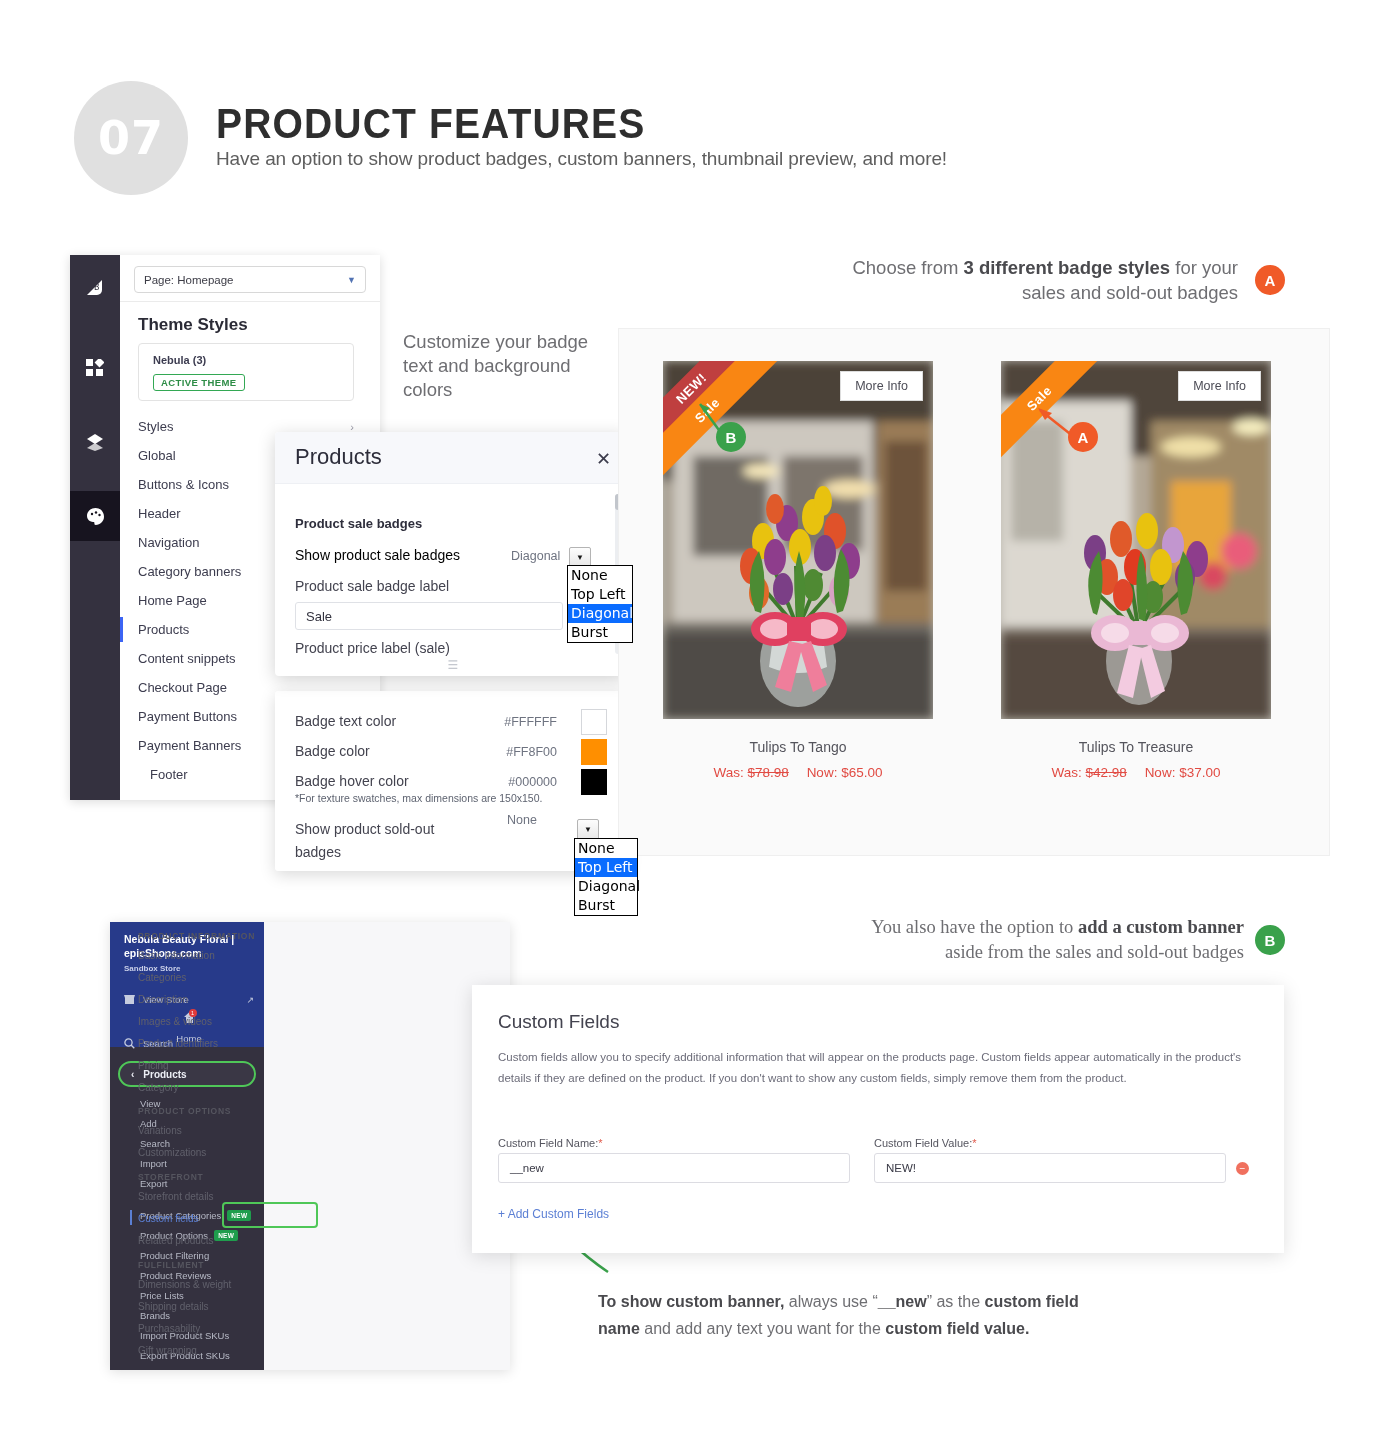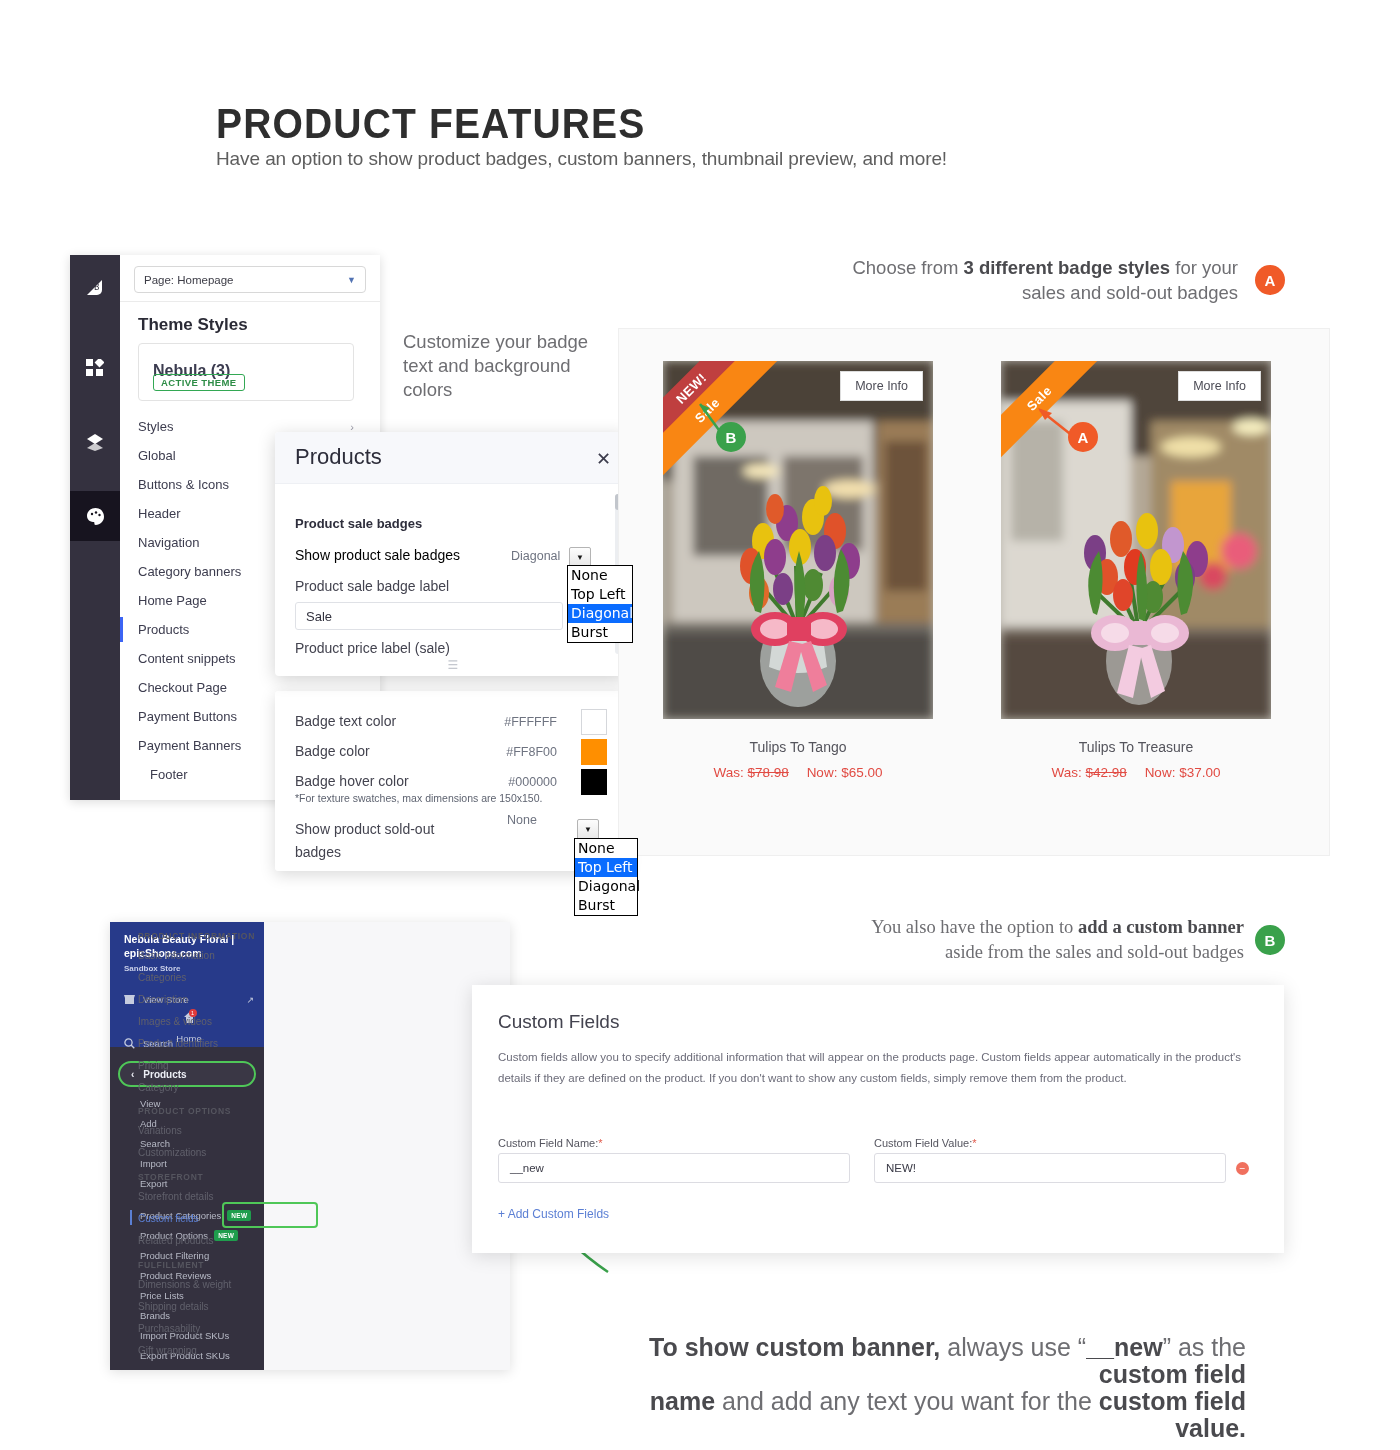--- a/index.html
+++ b/index.html
@@ -65,21 +65,21 @@
   #page-select .caret { margin-left: auto; color: #5273b3; font-size: 9px; }
   #theme-divider { position: absolute; left: 50px; top: 46px; width: 260px; height: 1px; background: #ebebeb; }
   #theme-styles-h {
     position: absolute; left: 68px; top: 60px;
     font-size: 17px; font-weight: bold; color: #2b2b36;
   }
   #theme-card {
     position: absolute; left: 68px; top: 88px; width: 216px; height: 58px;
     border: 1px solid #e3e3e3; border-radius: 4px; background: #fff;
   }
-  #theme-card .tname { position: absolute; left: 14px; top: 10px; font-size: 16px; font-weight: bold; color: #3c3c50; margin-top: 8px; }
+  #theme-card .tname { position: absolute; left: 14px; top: 10px; font-size: 11px; font-weight: bold; color: #3c3c50; }
   #theme-card .tbadge {
     position: absolute; left: 14px; top: 30px;
     border: 1px solid #33a854; color: #2d8c46; border-radius: 3px;
     font-size: 9.5px; font-weight: bold; padding: 2px 7px; letter-spacing: .4px;
   }
   .nav-item {
     position: absolute; left: 68px; width: 216px; height: 29px;
     display: flex; align-items: center;
     font-size: 13px; color: #3c3c4e;
   }
@@ -261,20 +261,23 @@
     color: #fff; font-size: 10px; line-height: 10px;
   }
   #cf-add { position: absolute; left: 498px; top: 1207px; font-size: 12px; color: #5b7fd4; }
 
   svg.arrow { position: absolute; overflow: visible; pointer-events: none; }
 </style>
 </head>
 <body>
 
 <div id="header">
+  <div id="num-circle">
+    <span class="num">07</span>
+  </div>
   <div id="header-title">PRODUCT FEATURES</div>
   <div id="header-sub">Have an option to show product badges, custom banners, thumbnail preview, and more!</div>
 </div>
 
 <div id="theme-panel">
   <div id="theme-rail">
     <div class="rail-btn" style="margin-top:8px;">
       <svg width="20" height="20" viewBox="0 0 20 20">
           <path d="M2 17L17 2v10a5 5 0 0 1-5 5H2z" fill="#fff"></path>
           <text x="9" y="12" font-size="8" fill="#34313f" font-family="DejaVu Sans">B</text>
@@ -608,21 +611,21 @@
 <div class="callout-text" style="left:403px; top:330px; width:200px; line-height:24px;">Customize your badge text and background colors</div>
 
 <div class="callout-text" style="left:744px; top:915px; width:500px; text-align:right;font-family:Liberation Serif, serif;">
   <span>You also have the option to </span><b>add a custom banner</b><br>
   <span>aside from the sales and sold-out badges</span>
 </div>
 <div class="badge-letter b" style="left:1255px; top:925px;">
   <span>B</span>
 </div>
 
-<div class="callout-text" style="left:598px; top:1288px; width:648px; text-align:right; font-size:25px; line-height:27px;margin-top:46px;">
+<div class="callout-text" style="left:598px; top:1288px; width:648px; text-align:left; font-size:16px; line-height:27px;">
   <b>To show custom banner,</b><span> always use “</span><b>__new</b><span>” as the </span><b>custom field</b><br>
   <b>name</b><span> and add any text you want for the </span><b>custom field value.</b>
 </div>
 
 <div id="bc-panel">
   <div id="bc-side"></div>
   <div id="bc-top"></div>
   <div id="bc-store">Nebula Beauty Floral | epicShops.com</div>
   <div id="bc-sub">Sandbox Store</div>
 

